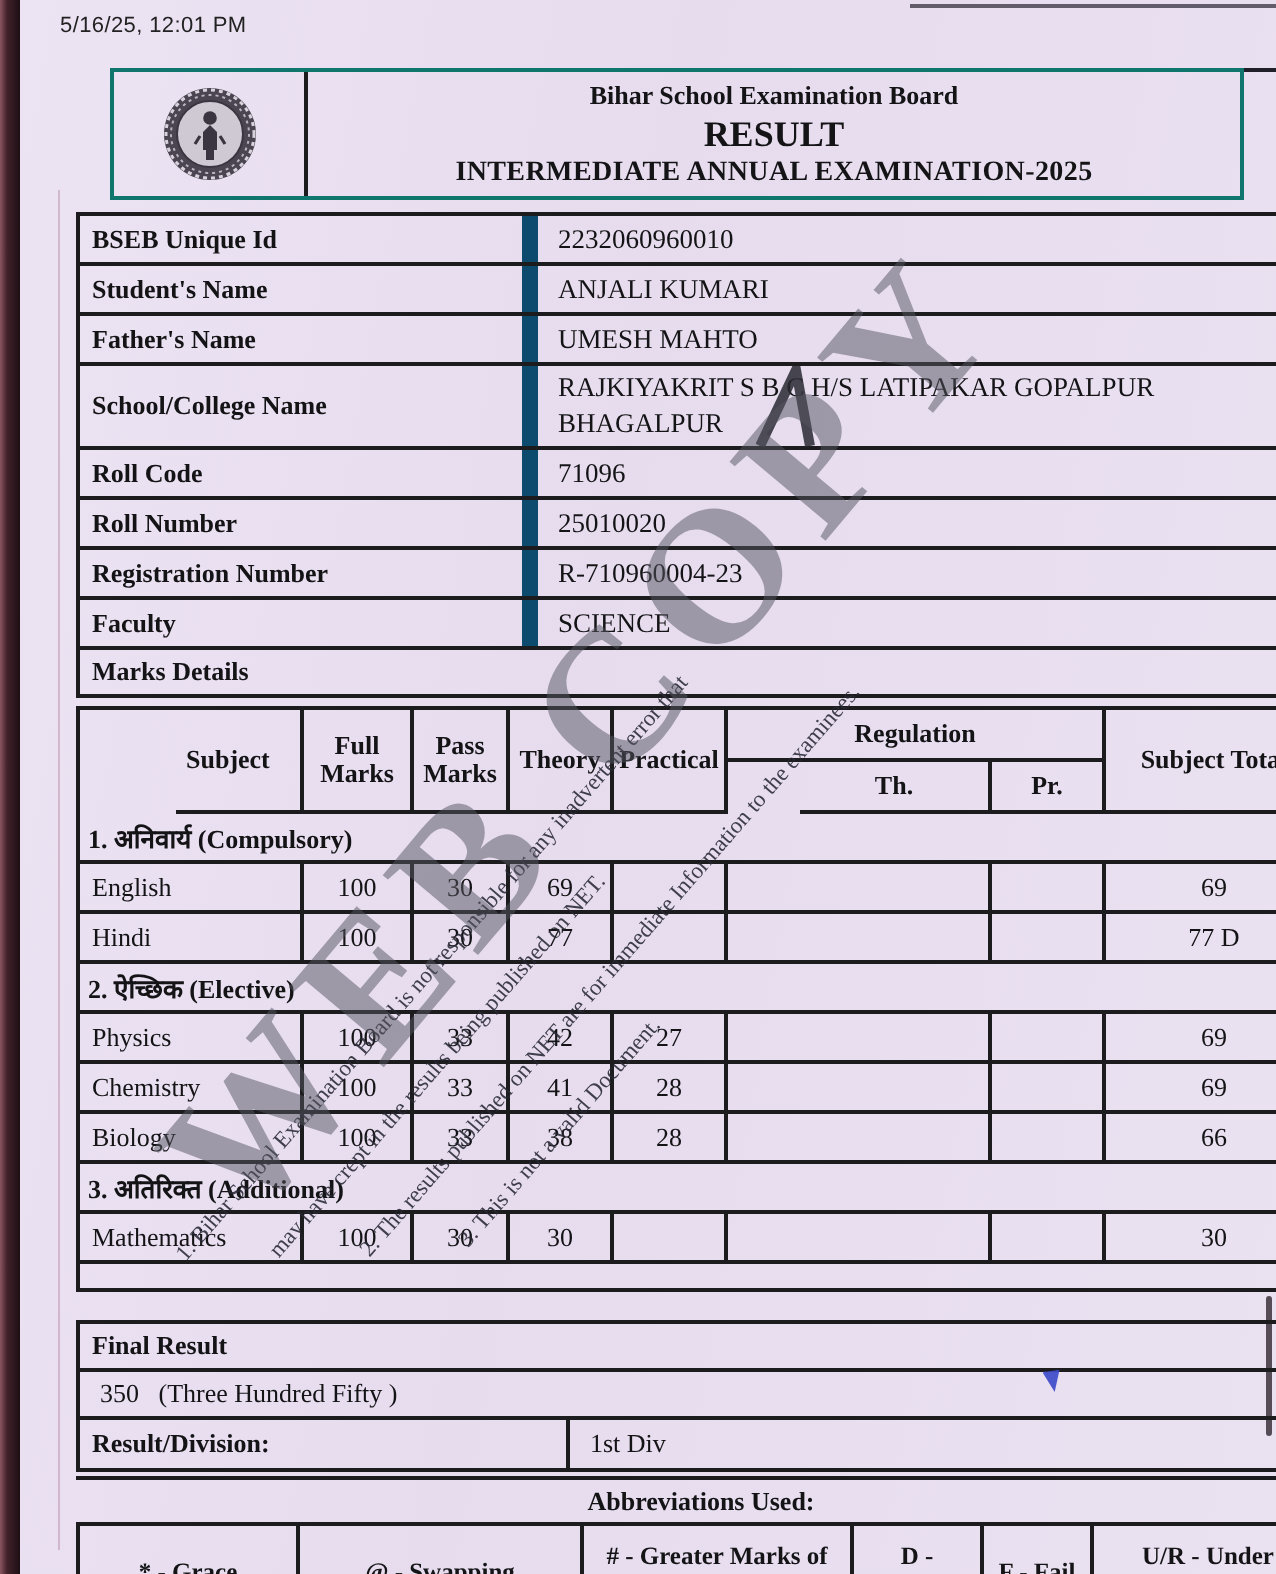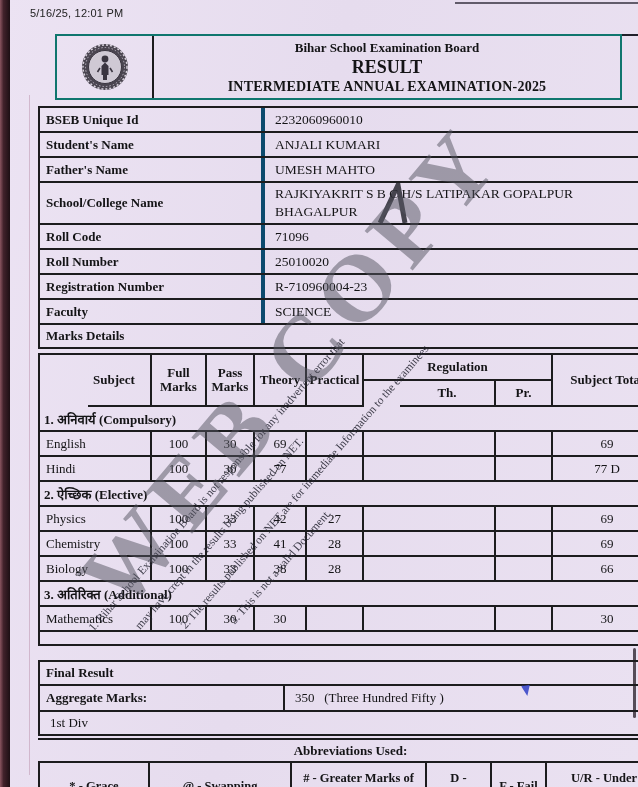--- a/index.html
+++ b/index.html
@@ -25,21 +25,21 @@
   .sheet{position:absolute;left:38px;top:0;width:625px;}
   
   .header-box{position:absolute;left:17px;top:34px;width:563px;height:62px;border:2px solid #0f766e;display:flex;}
   .logo-cell{width:95px;border-right:2px solid #1c1c1e;display:flex;align-items:center;justify-content:center;}
   .title-cell{flex:1;display:flex;flex-direction:column;align-items:center;justify-content:center;text-align:center;font-weight:bold;}
   .t1{font-size:13px;} .t2{font-size:18px;margin-top:1px;} .t3{font-size:14px;margin-top:1px;letter-spacing:.2px;text-align:right;}
 
   
   .ftable{margin-top:106px;border-left:2px solid #1c1c1e;border-top:2px solid #1c1c1e;position:relative;}
   .frow{display:flex;border-bottom:2px solid #1c1c1e;align-items:stretch;}
-  .flabel{width:215px;border-right:4px solid #0c4a6e;font-weight:bold;font-size:13px;padding:2px 0 2px 6px;display:flex;align-items:center;}
+  .flabel{width:215px;border-right:8px solid #0c4a6e;font-weight:bold;font-size:13px;padding:2px 0 2px 6px;display:flex;align-items:center;}
   .fvalue{flex:1;font-size:13.5px;padding:2px 0 2px 10px;display:flex;align-items:center;}
   .h23 .flabel,.h23 .fvalue{min-height:19px;}
   .h40 .flabel,.h40 .fvalue{min-height:36px;}
   .school-val{max-width:370px;line-height:1.35;}
   .full-row{border-bottom:2px solid #1c1c1e;font-weight:bold;font-size:13px;padding:3px 0 3px 6px;}
 
   
   .mtable{margin-top:4px;border-left:2px solid #1c1c1e;border-top:2px solid #1c1c1e;font-size:13px;}
   .mgrid{display:grid;grid-template-columns:112px 55px 48px 52px 57px 132px 57px 1fr;}
   .cell{border-right:2px solid #1c1c1e;border-bottom:2px solid #1c1c1e;display:flex;align-items:center;justify-content:center;text-align:center;padding:1px 2px;}
@@ -232,24 +232,24 @@
       <div class="cell">30</div>
     </div>
     <div class="mgrid">
       <div class="emptyrow"></div>
     </div>
   </div>
 
   <div class="rtable">
     <div class="rhead">Final Result</div>
     <div class="rrow">
-      <div class="rlabel">Aggregate Marks:</div>
       <div class="rvalue">350&nbsp;&nbsp;&nbsp;(Three Hundred Fifty )</div>
     </div>
     <div class="rrow">
+      <div class="rlabel">Result/Division:</div>
       <div class="rvalue">1st Div</div>
     </div>
   </div>
 
   <div class="abbrev-header">
     <span>Abbreviations Used:</span>
   </div>
   <div class="atable">
     <div class="acell">* - Grace</div>
     <div class="acell">@ - Swapping</div>

